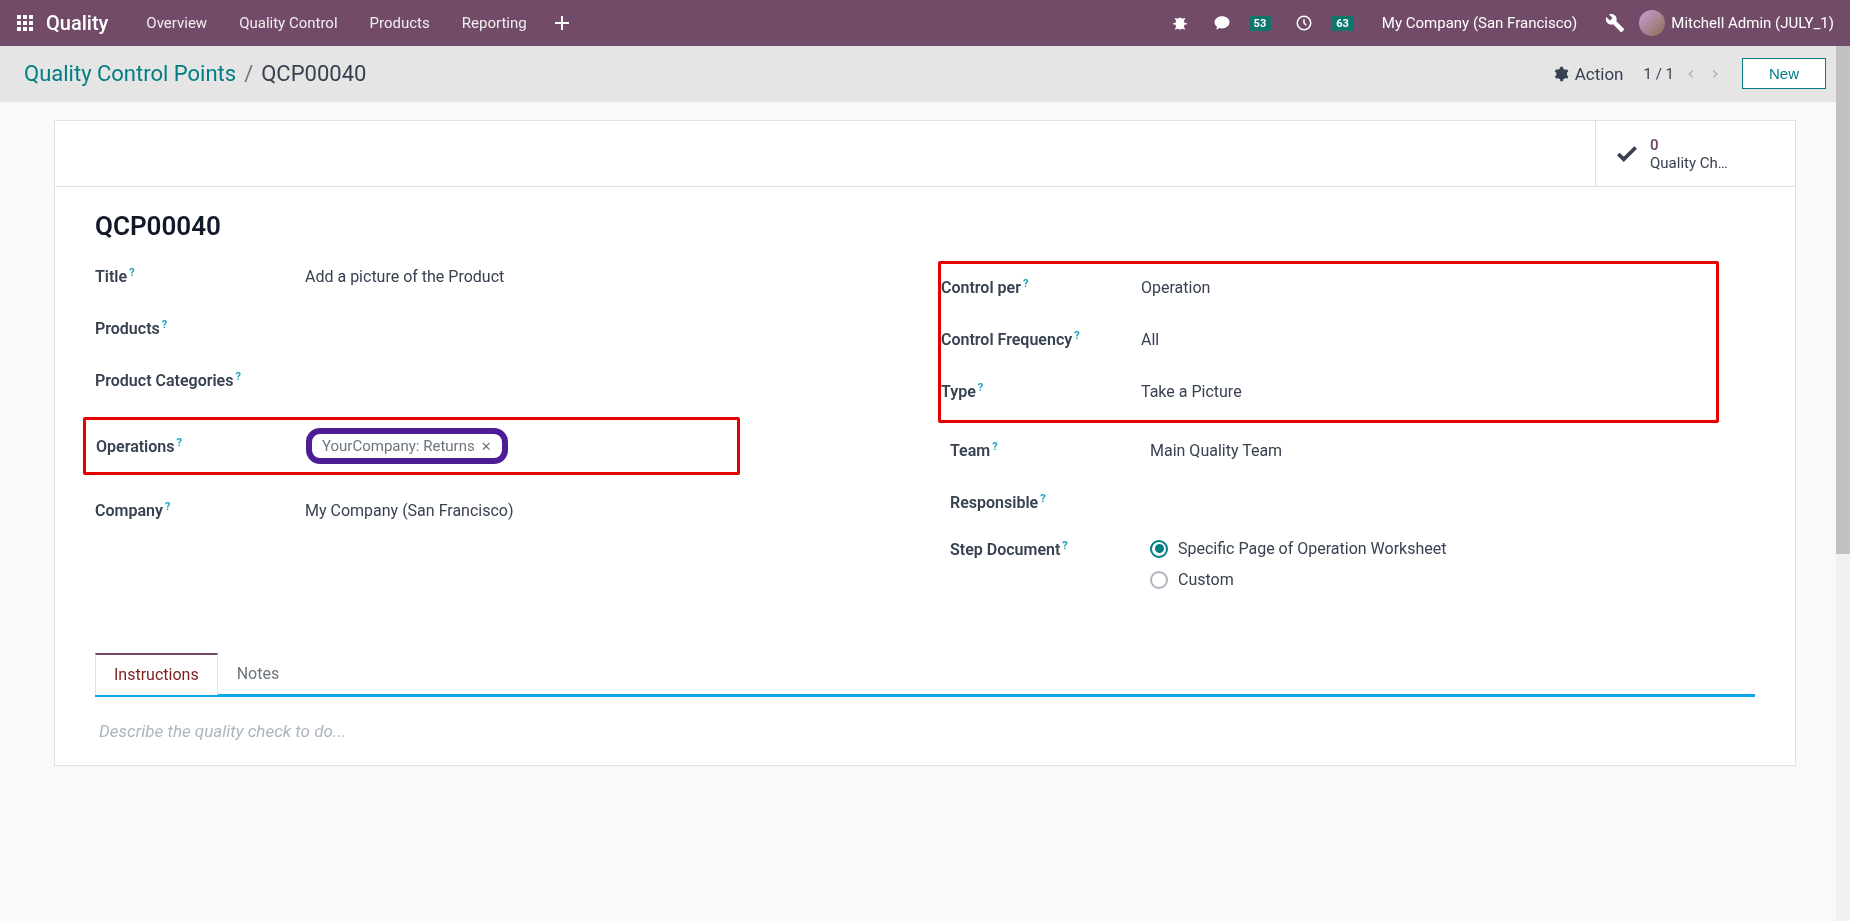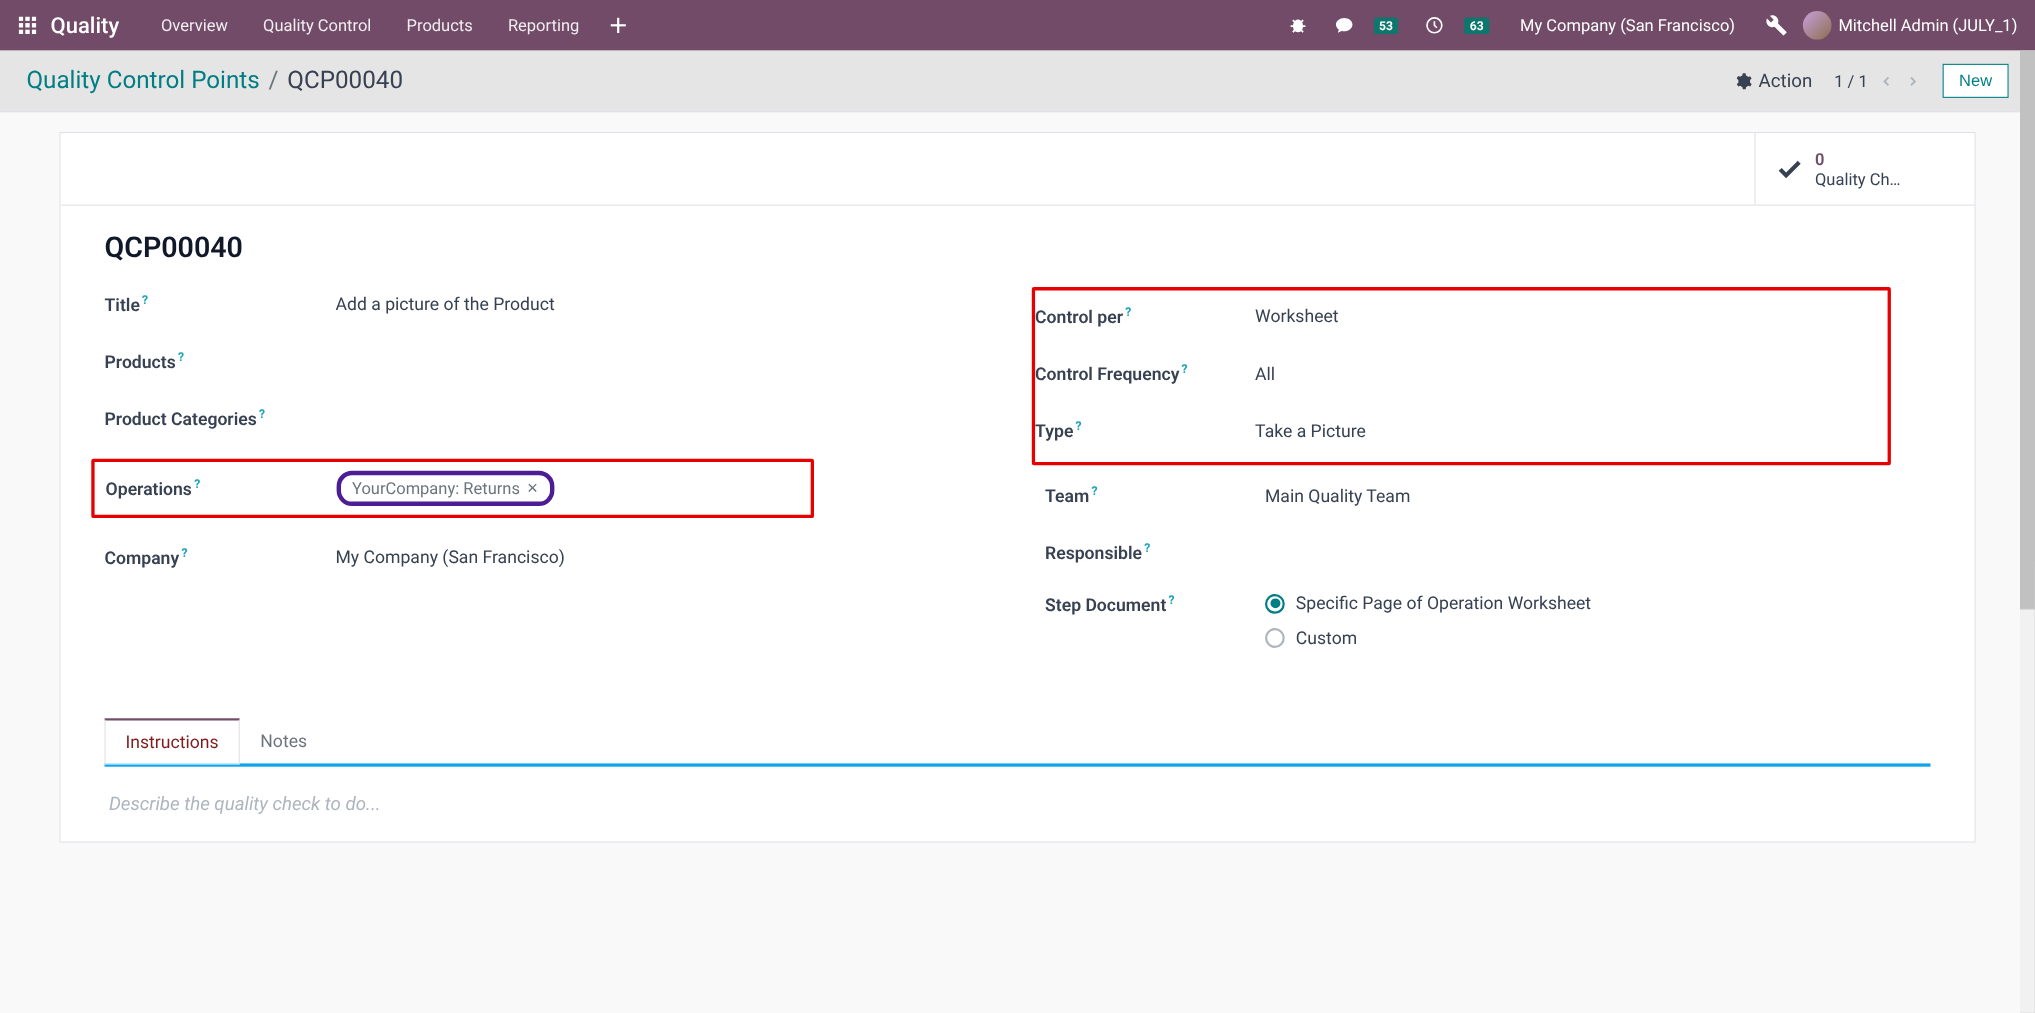--- a/index.html
+++ b/index.html
@@ -16,36 +16,36 @@
 .navbar .user { display: flex; align-items: center; font-size: 15px; cursor: pointer; }
 .breadcrumb-bar { background: #e5e5e5; border-bottom: 1px solid #dee2e6; padding: 12px 24px; display: flex; align-items: center; }
 .breadcrumb { font-size: 22px; display: flex; align-items: center; gap: 8px; }
 .breadcrumb .parent { color: #017e84; cursor: pointer; }
 .breadcrumb .sep { color: #6c757d; }
 .breadcrumb .current { color: #374151; }
 .breadcrumb-right { margin-left: auto; display: flex; align-items: center; gap: 20px; }
 .action-btn { font-size: 17px; color: #374151; cursor: pointer; display: flex; align-items: center; gap: 6px; }
 .pager { font-size: 15px; color: #374151; display: flex; align-items: center; gap: 10px; }
 .pager .arrow { width: 14px; height: 14px; cursor: pointer; color: #adb5bd; }
-.new-btn { border: 1px solid #017e84; color: #017e84; background: #fff; padding: 6px 14px; font-size: 15px; cursor: pointer; }
+.new-btn { border: 1px solid #017e84; color: #017e84; background: #fff; padding: 6px 26px; font-size: 15px; cursor: pointer; }
 .content { padding: 18px 54px; }
 .sheet { background: #fff; border: 1px solid #dee2e6; }
 .stat-row { display: flex; justify-content: flex-end; border-bottom: 1px solid #dee2e6; min-height: 66px; }
 .stat-btn { border-left: 1px solid #dee2e6; padding: 10px 18px; display: flex; align-items: center; gap: 10px; width: 200px; cursor: pointer; }
 .stat-btn .count { color: #714B67; font-weight: 600; font-size: 15px; }
 .stat-btn .label { color: #374151; font-size: 15px; white-space: nowrap; overflow: hidden; text-overflow: ellipsis; max-width: 120px; }
 .form-body { padding: 24px 40px 0; }
 .record-title { font-size: 26px; font-weight: 600; color: #111827; margin-bottom: 20px; }
 .two-col { display: flex; gap: 50px; }
 .col { flex: 1; }
 .field-row { display: flex; align-items: center; margin-bottom: 22px; min-height: 30px; }
 .field-label { width: 210px; font-weight: 600; color: #374151; font-size: 16px; flex-shrink: 0; }
 .field-label .q { color: #17a2b8; font-size: 11px; font-weight: 700; vertical-align: super; margin-left: 2px; }
 .field-value { font-size: 16px; color: #374151; }
-.tag { display: inline-flex; align-items: center; border: 4px solid #4c1d95; border-radius: 14px; padding: 3px 10px; font-size: 15px; color: #6c757d; gap: 6px; }
+.tag { display: inline-flex; align-items: center; border: 6px solid #4c1d95; border-radius: 14px; padding: 3px 10px; font-size: 15px; color: #6c757d; gap: 6px; }
 .tag .x { font-size: 13px; cursor: pointer; }
 .radio-row { display: flex; align-items: center; gap: 10px; margin-bottom: 12px; }
 .radio { width: 18px; height: 18px; border-radius: 50%; border: 2px solid #adb5bd; display: inline-flex; align-items: center; justify-content: center; }
 .radio.checked { border-color: #017e84; }
 .radio.checked::after { content: ""; width: 9px; height: 9px; border-radius: 50%; background: #017e84; }
 .highlight-left { border: 3px solid #e60000; border-radius: 2px; padding: 8px 10px; margin-left: -12px; margin-right: 160px; }
 .highlight-right { border: 3px solid #e60000; border-radius: 2px; padding: 8px 12px 4px 0; margin-left: -12px; margin-right: 36px; }
 .tabs { display: flex; margin-top: 30px; }
 .tab { padding: 10px 18px; font-size: 16px; cursor: pointer; border: 1px solid transparent; }
 .tab.active { border: 1px solid #dee2e6; border-bottom-color: #fff; border-top: 2px solid #714B67; color: #7f1d1d; }
@@ -187,21 +187,21 @@
           </div>
           <div class="field-row" style="margin-top:20px;">
             <span class="field-label"><span>Company</span><span class="q">?</span></span>
             <span class="field-value">My Company (San Francisco)</span>
           </div>
         </div>
         <div class="col">
           <div class="highlight-right">
             <div class="field-row">
               <span class="field-label" style="width:200px;"><span>Control per</span><span class="q">?</span></span>
-              <span class="field-value">Worksheet</span>
+              <span class="field-value">Operation</span>
             </div>
             <div class="field-row">
               <span class="field-label" style="width:200px;"><span>Control Frequency</span><span class="q">?</span></span>
               <span class="field-value">All</span>
             </div>
             <div class="field-row" style="margin-bottom:10px;">
               <span class="field-label" style="width:200px;"><span>Type</span><span class="q">?</span></span>
               <span class="field-value">Take a Picture</span>
             </div>
           </div>

